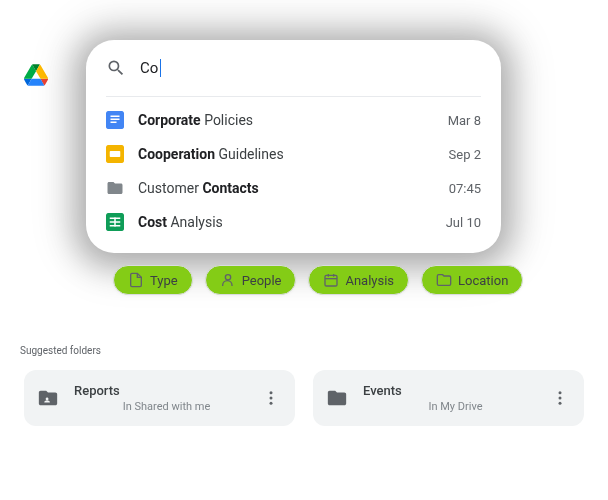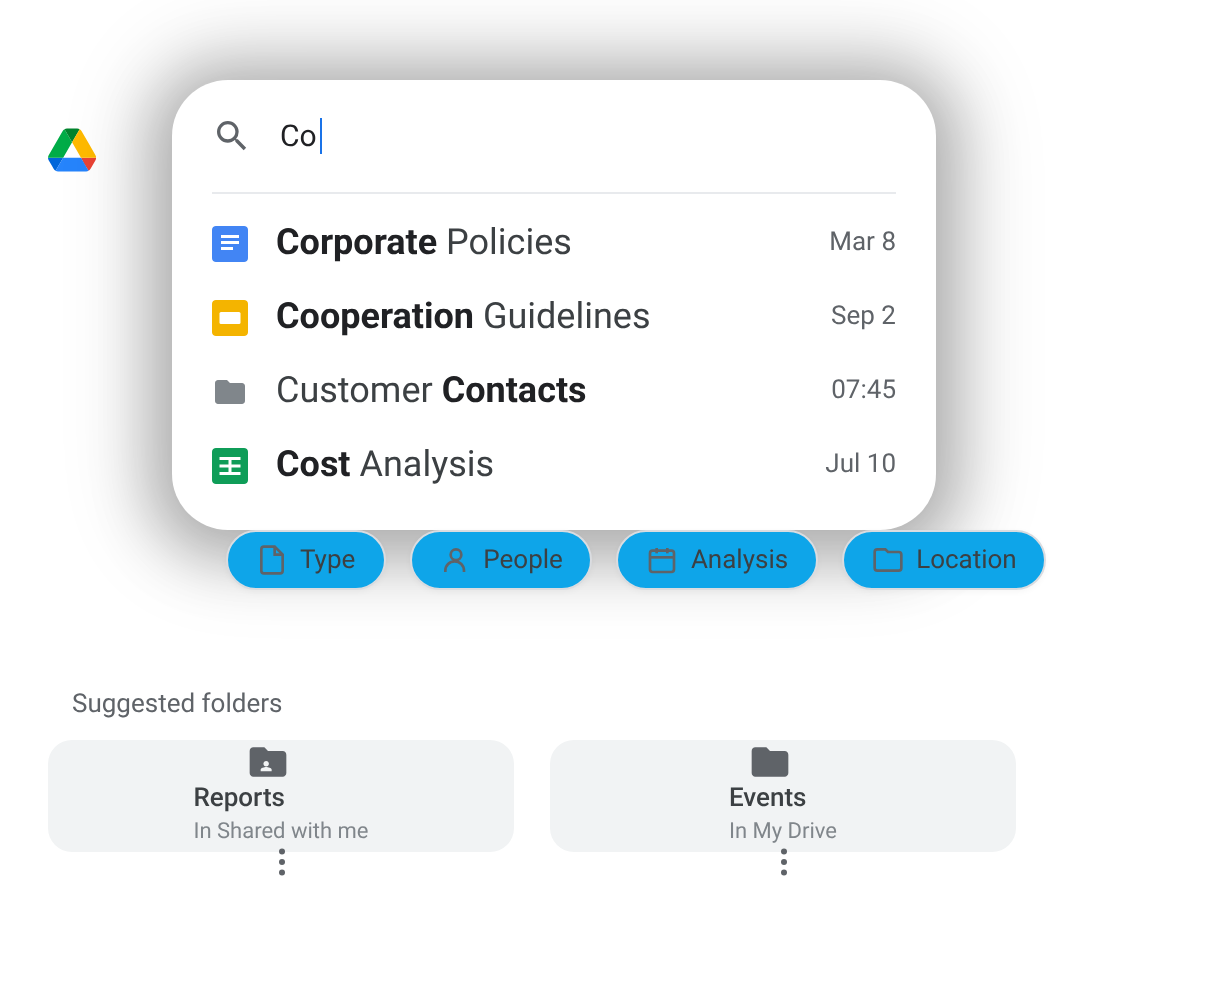--- a/index.html
+++ b/index.html
@@ -15,21 +15,21 @@
       position: absolute;
       left: 24px;
       top: 64px;
       width: 24px;
       height: 22px;
     }
     .search-panel {
       position: absolute;
       left: 86px;
       top: 40px;
-      width: 382px;
+      width: 415px;
       background: #fff;
       border-radius: 28px;
       box-shadow: 0 4px 30px 10px rgba(0,0,0,0.25), 0 0 40px 20px rgba(0,0,0,0.1);
       padding: 0;
     }
     .search-row {
       display: flex;
       align-items: center;
       height: 56px;
       padding: 0 20px;
@@ -64,74 +64,73 @@
     }
     .result-icon {
       width: 18px;
       height: 18px;
       margin-right: 14px;
       flex-shrink: 0;
       border-radius: 2px;
     }
     .result-name {
       flex: 1;
-      font-size: 18px;
+      font-size: 14px;
       color: #3c4043;
     }
     .result-name .bold { font-weight: 700; color: #202124; }
     .result-date {
       font-size: 13px;
       color: #5f6368;
     }
     .chips-row {
       position: absolute;
       left: 113px;
       top: 265px;
       display: flex;
       gap: 12px;
     }
     .chip {
       display: flex;
       align-items: center;
       gap: 6px;
-      background: #0ea5e9;
+      background: #84cc16;
       border: 1px solid #dadce0;
       border-radius: 999px;
       padding: 6px 14px;
       font-size: 13px;
       color: #3c4043;
       cursor: pointer;
       box-shadow: 0 1px 3px rgba(0,0,0,0.04);
     }
     .chip svg { width: 16px; height: 16px; color: #5f6368; }
     .suggested-label {
       position: absolute;
-      left: 36px;
+      left: 20px;
       top: 345px;
-      font-size: 13px;
+      font-size: 10px;
       color: #5f6368;
       text-align: right;
     }
     .folder-cards {
       position: absolute;
       left: 24px;
       top: 370px;
       display: flex;
       gap: 18px;
     }
     .folder-card {
-      width: 233px;
+      width: 271px;
       height: 56px;
       background: #f1f3f4;
       border-radius: 12px;
       display: flex;
       align-items: center;
       padding: 0 12px;
       cursor: pointer;
-      flex-direction: column;
     }
     .folder-icon-box {
       width: 24px;
       height: 24px;
       margin-right: 14px;
       display: flex;
       align-items: center;
       justify-content: center;
     }
     .folder-text { flex: 1; }

